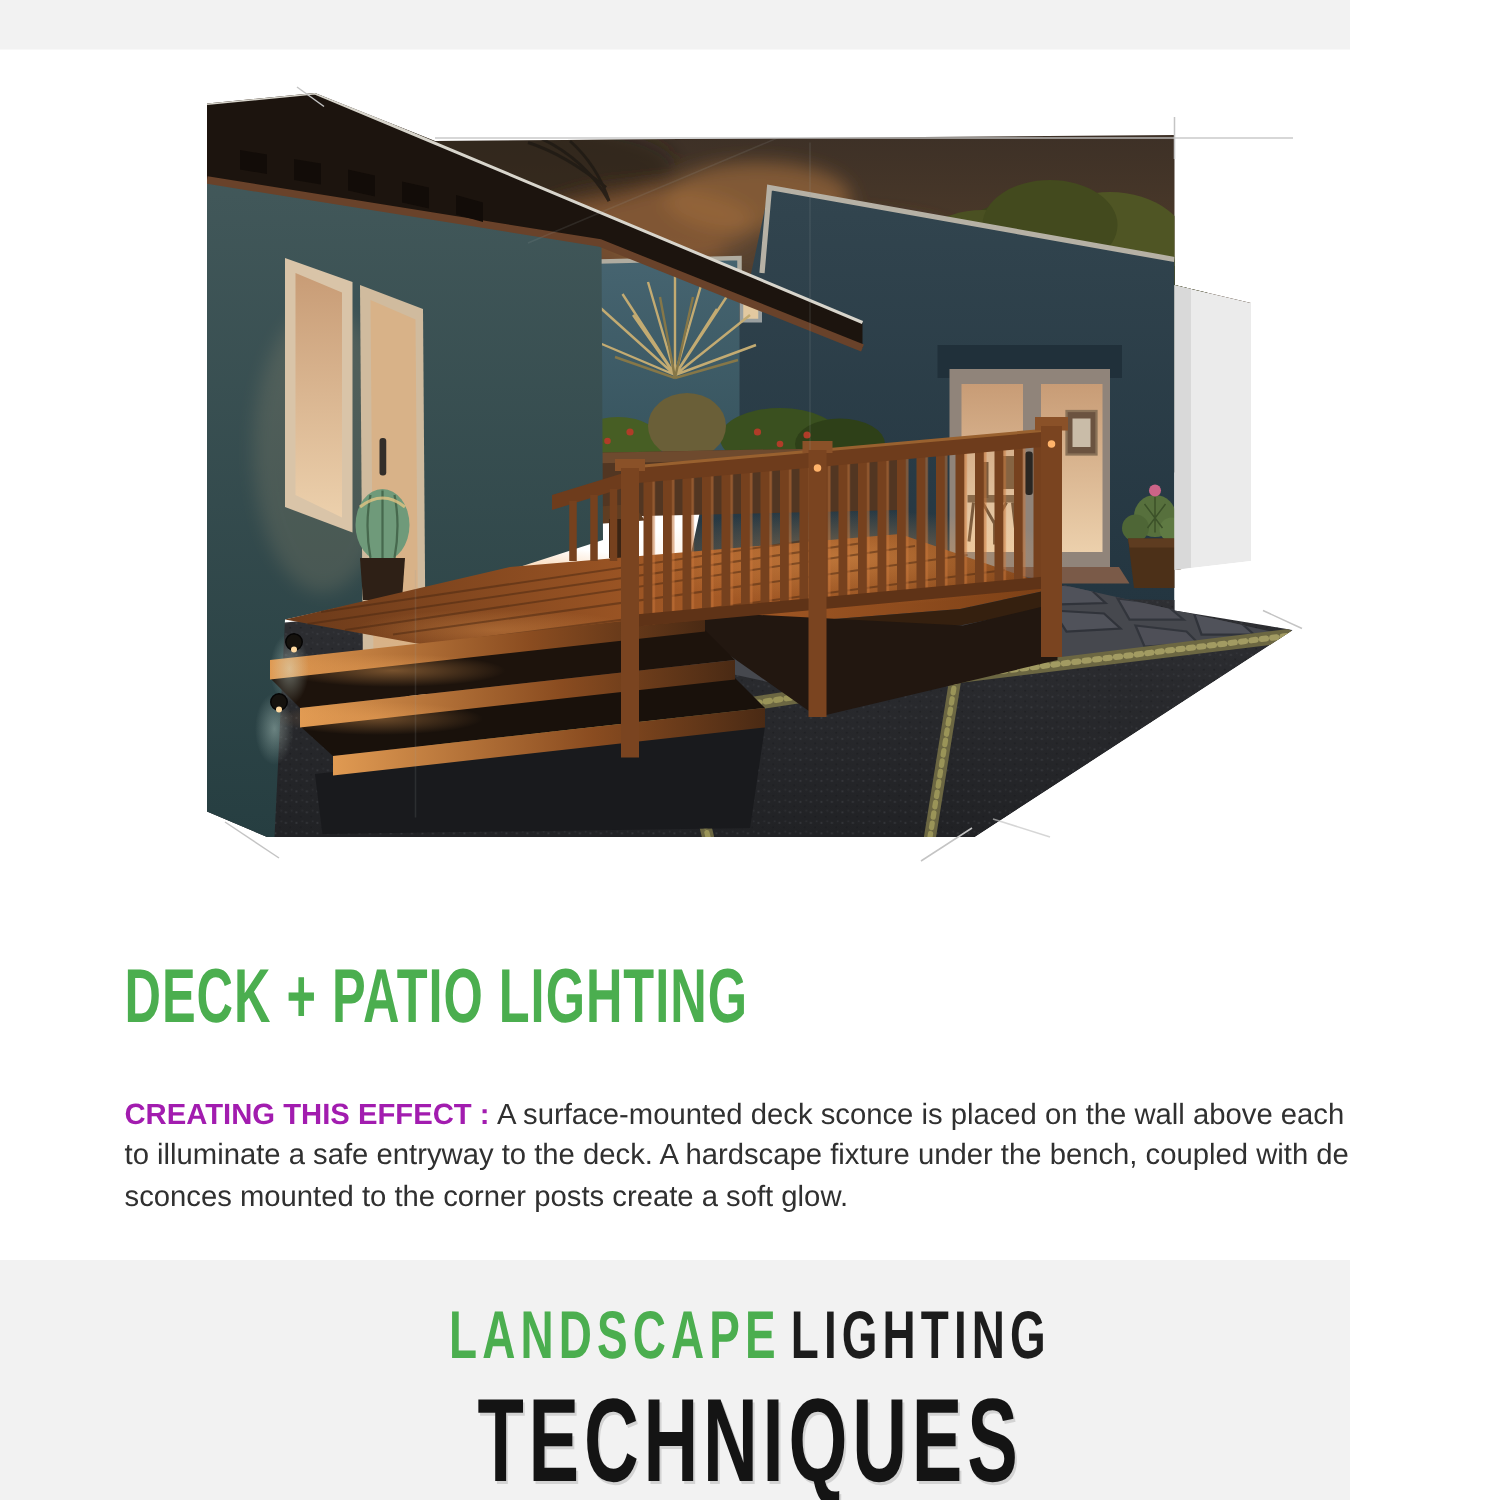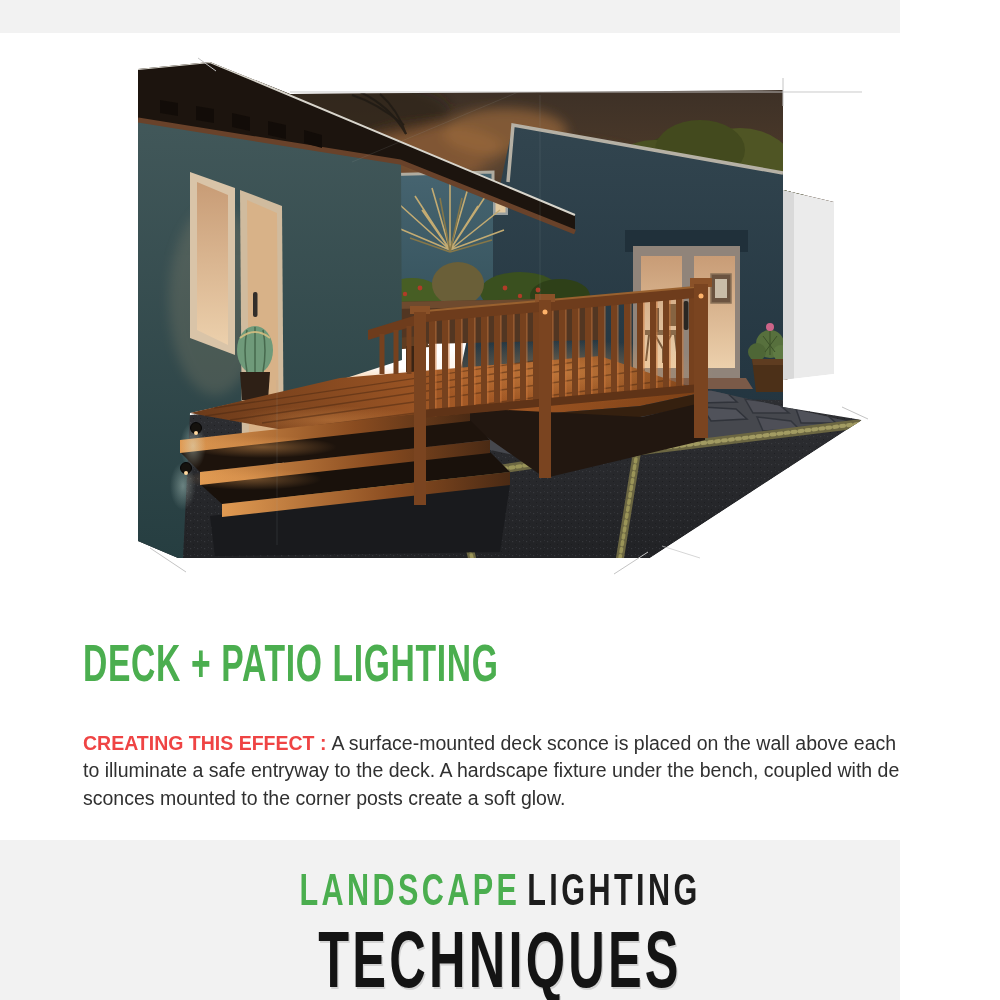--- a/index.html
+++ b/index.html
@@ -6,21 +6,21 @@
   #canvas{position:relative;width:900px;height:1000px;background:#ffffff;overflow:hidden;
           font-family:"Liberation Sans", sans-serif;}
   .top-bar{position:absolute;left:0;top:0;width:1000px;height:33px;background:#f2f2f2;}
   .hero{position:absolute;left:130px;top:55px;width:740px;height:520px;}
   .heading{position:absolute;left:83px;top:604px;color:#4bae4f;font-size:51px;font-weight:700;
            letter-spacing:1px;white-space:nowrap;transform:scaleX(.66);transform-origin:left top;
            line-height:1;}
   .para{position:absolute;left:83px;width:860px;font-size:19.5px;line-height:1.42;color:#303030;}
   .para1{top:659px;}
   .para2{top:710px;}
-  .effect-label{font-weight:700;color:#ef4444;margin-right:5px;}
+  .effect-label{font-weight:700;color:#a21caf;margin-right:5px;}
   .footer{position:absolute;left:0;top:840px;width:1000px;height:186px;background:#f2f2f2;
           text-align:center;}
   .brand-line{margin-top:27px;font-size:45px;font-weight:600;letter-spacing:5px;
               transform:scaleX(.68);transform-origin:center top;white-space:nowrap;line-height:1;}
   .brand-green{color:#4bae4f;}
   .brand-dark{color:#1d1d1d;margin-left:10px;}
   .big-title{margin-top:8px;font-size:79px;font-weight:700;letter-spacing:5px;color:#141414;
              transform:scaleX(.64);transform-origin:center top;white-space:nowrap;line-height:1;
              text-shadow:2px 2px 0 rgba(120,120,120,.25);}
 </style>

